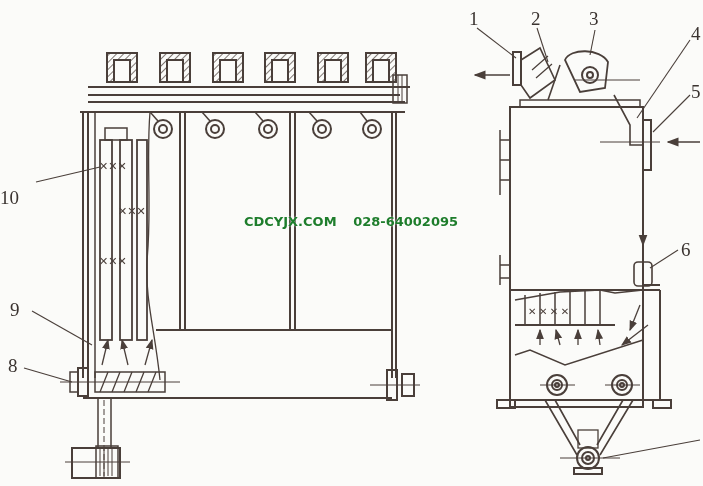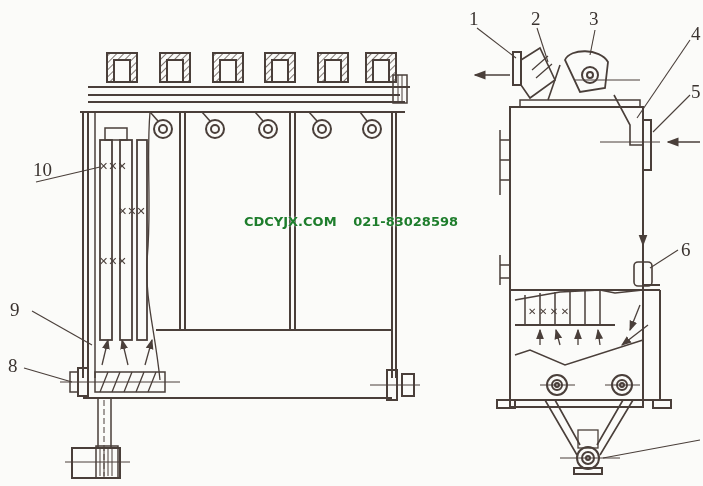--- a/index.html
+++ b/index.html
@@ -192,21 +192,21 @@
   </svg>
 
   <div class="callout" style="left:469px; top:9px;">1</div>
   <div class="callout" style="left:531px; top:9px;">2</div>
   <div class="callout" style="left:589px; top:9px;">3</div>
   <div class="callout" style="left:691px; top:24px;">4</div>
   <div class="callout" style="left:691px; top:82px;">5</div>
   <div class="callout" style="left:681px; top:240px;">6</div>
   <div class="callout" style="left:8px; top:356px;">8</div>
   <div class="callout" style="left:10px; top:300px;">9</div>
-  <div class="callout" style="left:0px; top:160px;margin-left:33px;">10</div>
+  <div class="callout" style="left:0px; top:188px;">10</div>
 
   <div class="wm">
     <div class="wm-sub">
       <span>CDCYJX.COM</span>
-      <span>021-83028598</span>
+      <span>028-64002095</span>
     </div>
   </div>
 </div>
 
 </body></html>

